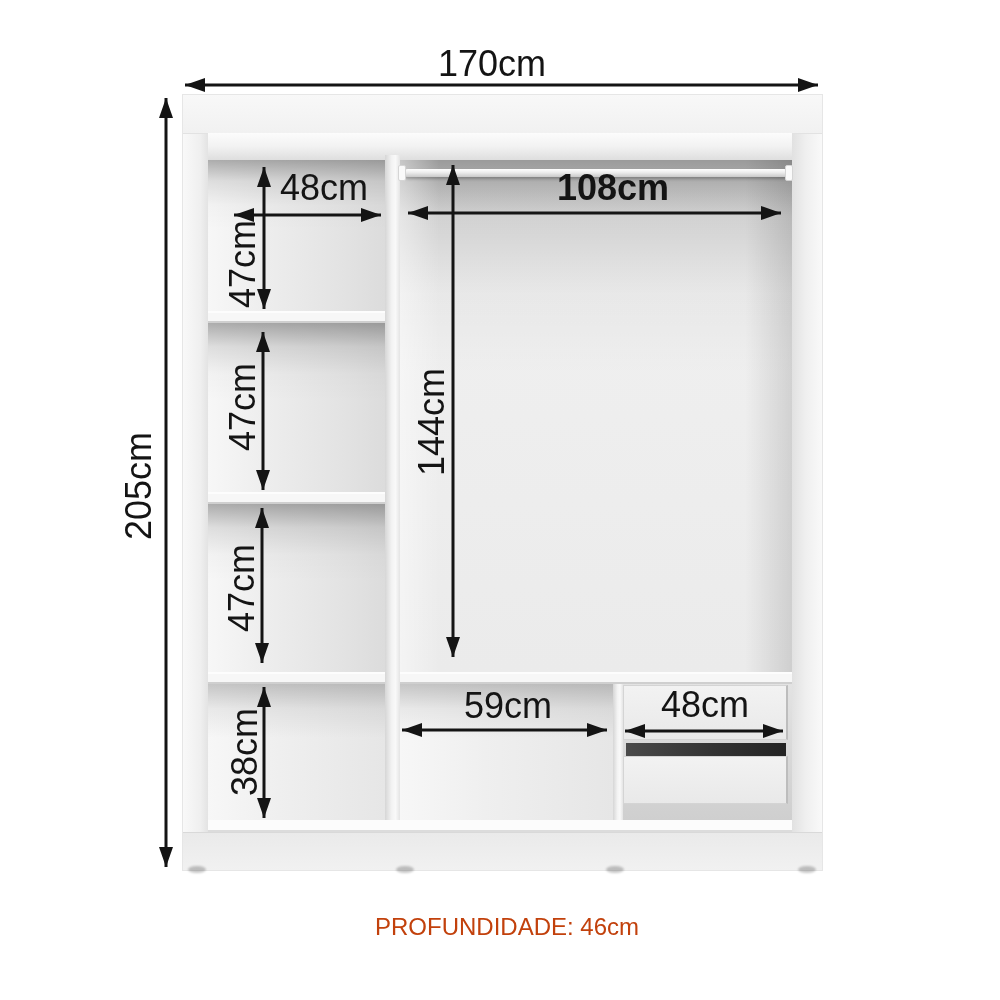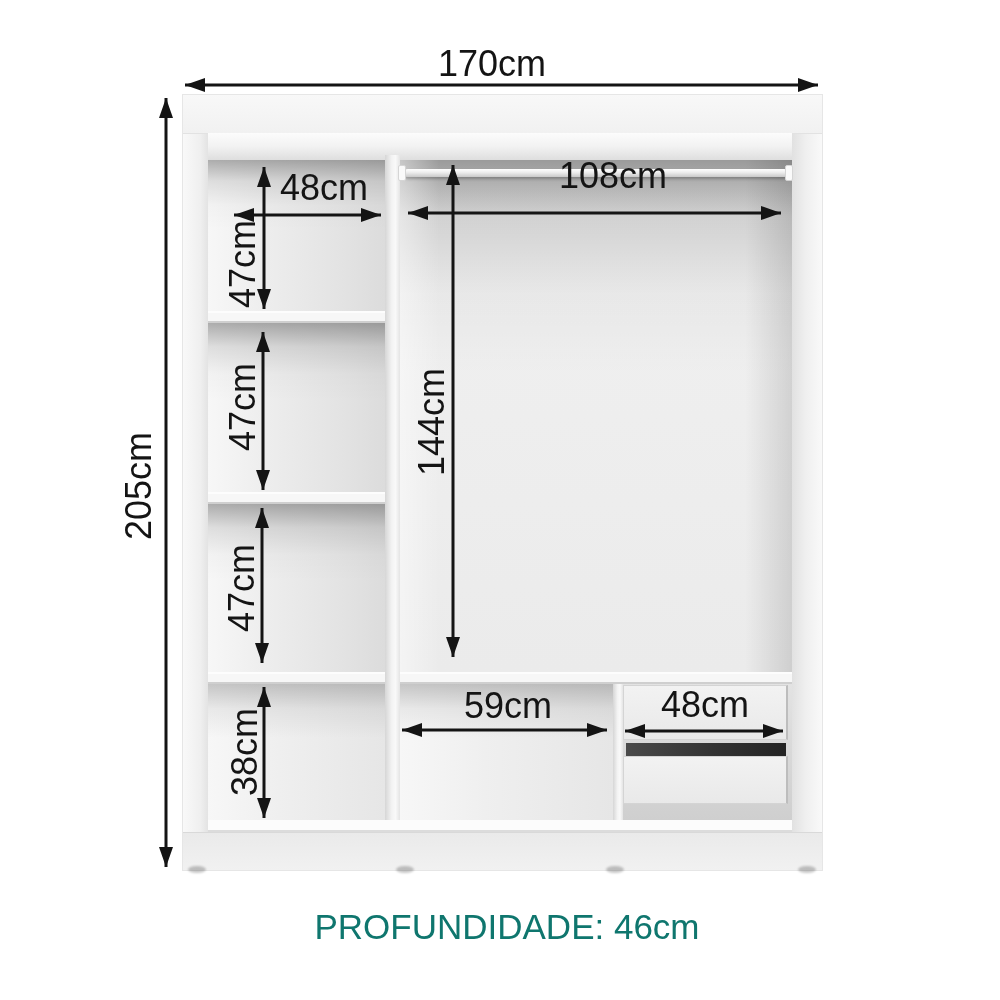--- a/index.html
+++ b/index.html
@@ -32,21 +32,21 @@
        background:linear-gradient(180deg,#ffffff 0%,#ececec 45%,#c9c9c9 100%);box-shadow:0 2px 3px rgba(0,0,0,0.25);}
   .bracket{width:8px;height:16px;background:#fafafa;border:1px solid #d5d5d5;border-radius:2px;box-sizing:border-box;}
   .drawer{background:linear-gradient(180deg,#f2f2f2 0%,#e9e9e9 100%);border:1px solid #d4d4d4;border-right:2px solid #bdbdbd;box-sizing:border-box;}
   .drawer-gap{background:linear-gradient(90deg,#4a4a4a 0%,#333333 55%,#242424 100%);}
   .floor-strip{left:208px;top:820px;width:584px;height:12px;background:#fcfcfc;border-bottom:2px solid #dcdcdc;box-sizing:border-box;}
   .plinth{left:183px;top:832px;width:639px;height:38px;background:linear-gradient(180deg,#eaeaea 0%,#f1f1f1 100%);border-top:1px solid #d9d9d9;box-sizing:border-box;}
   .foot{top:866px;width:18px;height:7px;border-radius:50%;background:rgba(0,0,0,0.22);filter:blur(1px);}
   
   .dim{position:absolute;font-size:36px;line-height:1;color:#141414;white-space:nowrap;transform:translate(-50%,-50%);}
   .dim.v{transform:translate(-50%,-50%) rotate(-90deg);}
-  .footer-note{position:absolute;font-size:35px;color:#0f766e;white-space:nowrap;transform:translate(-50%,-50%);}
+  .footer-note{position:absolute;font-size:24px;color:#c2410c;white-space:nowrap;transform:translate(-50%,-50%);}
   
   svg.overlay{position:absolute;left:0;top:0;width:1000px;height:1000px;pointer-events:none;}
   .dim-arrow{stroke:#141414;stroke-width:3;}
 </style>
 </head>
 <body>
 
 <div class="scene">
 
   <div class="abs cab-body"></div>
@@ -106,20 +106,20 @@
     <line class="dim-arrow" x1="625" y1="731" x2="783" y2="731" marker-start="url(#ah)" marker-end="url(#ah)"></line>
   </svg>
 
   <div class="dim" style="left:492px;top:64px;">170cm</div>
   <div class="dim v" style="left:139px;top:486px;">205cm</div>
   <div class="dim" style="left:324px;top:188px;">48cm</div>
   <div class="dim v" style="left:243px;top:264px;">47cm</div>
   <div class="dim v" style="left:243px;top:407px;">47cm</div>
   <div class="dim v" style="left:242px;top:588px;">47cm</div>
   <div class="dim v" style="left:245px;top:752px;">38cm</div>
-  <div class="dim" style="left:613px;top:176px;">108cm</div>
+  <div class="dim" style="left:613px;top:188px;font-weight:bold;">108cm</div>
   <div class="dim v" style="left:432px;top:422px;">144cm</div>
   <div class="dim" style="left:508px;top:706px;">59cm</div>
   <div class="dim" style="left:705px;top:705px;">48cm</div>
 
   <div class="footer-note" style="left:507px;top:927px;">PROFUNDIDADE: 46cm</div>
 
 </div>
 
 </body></html>

